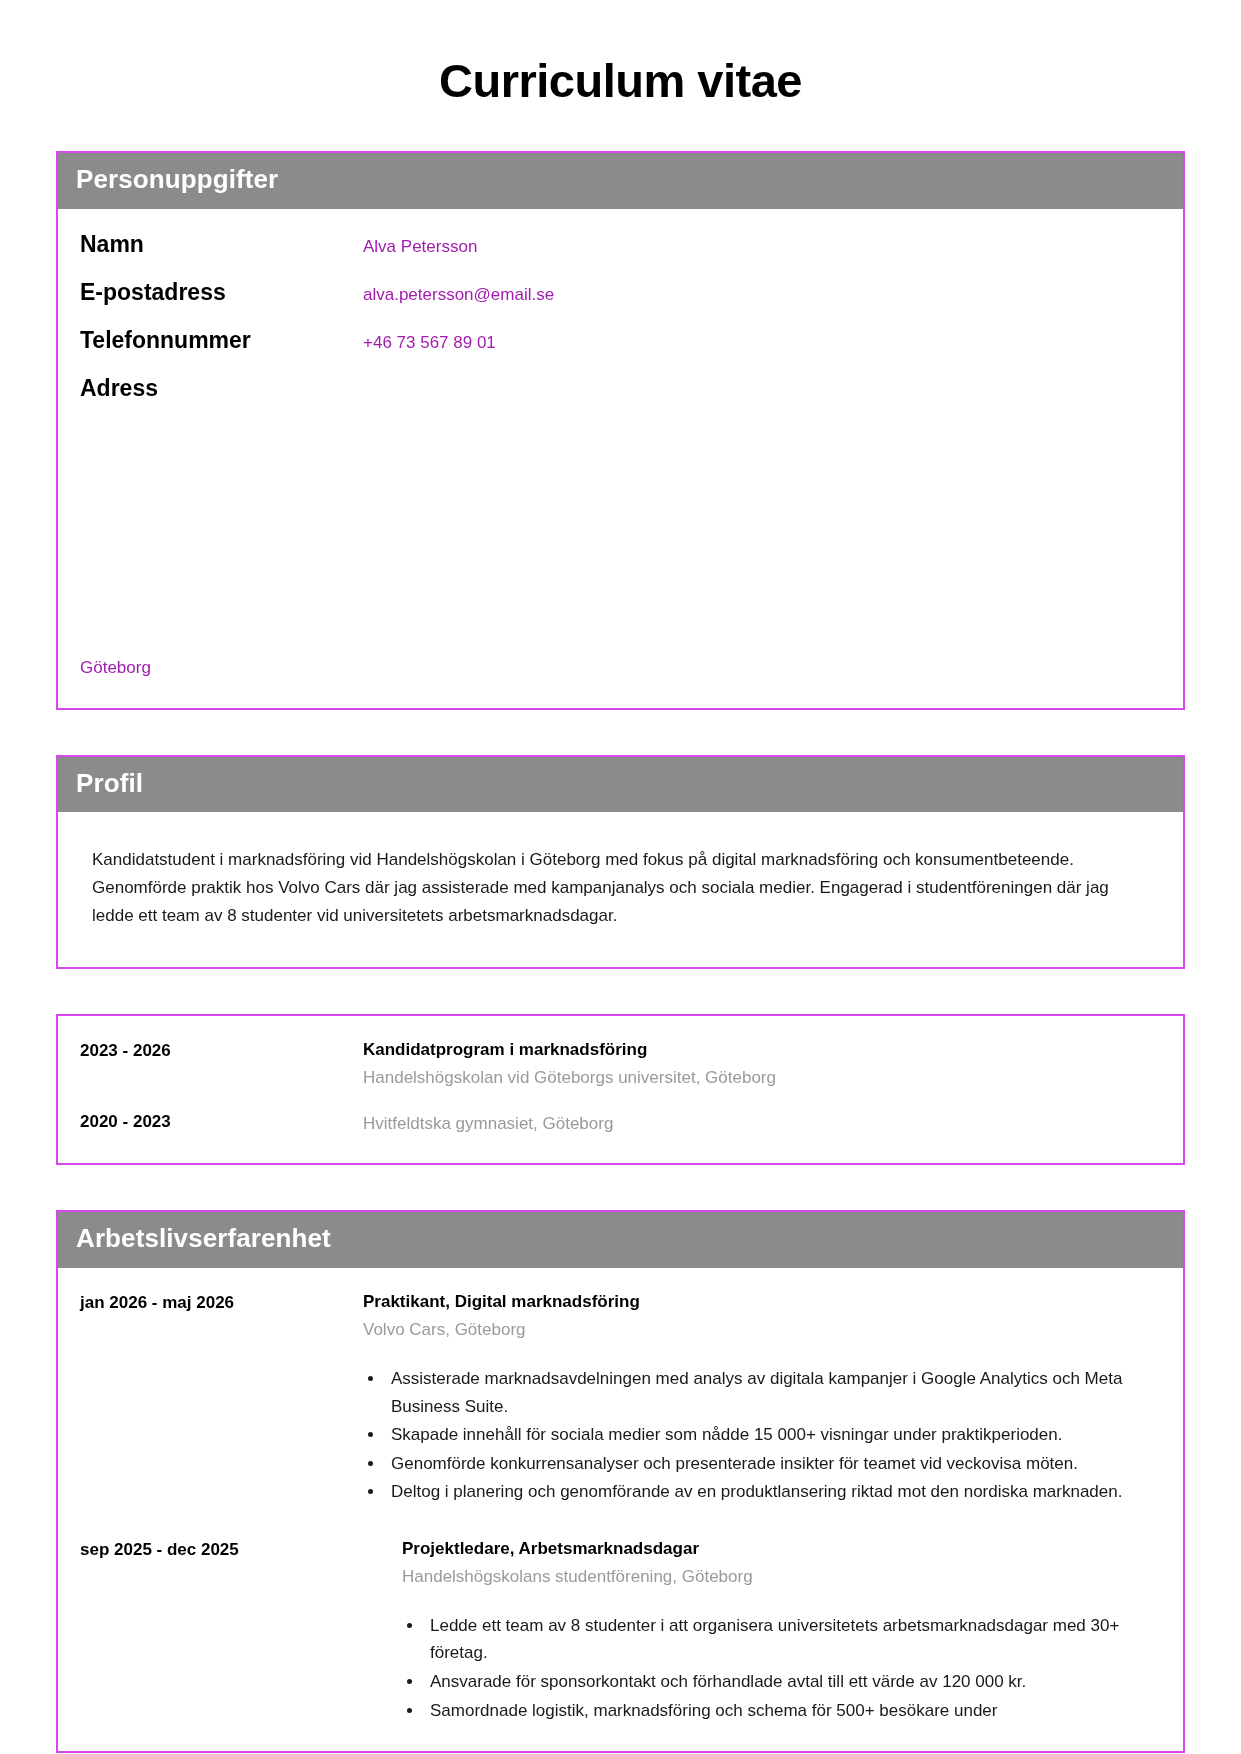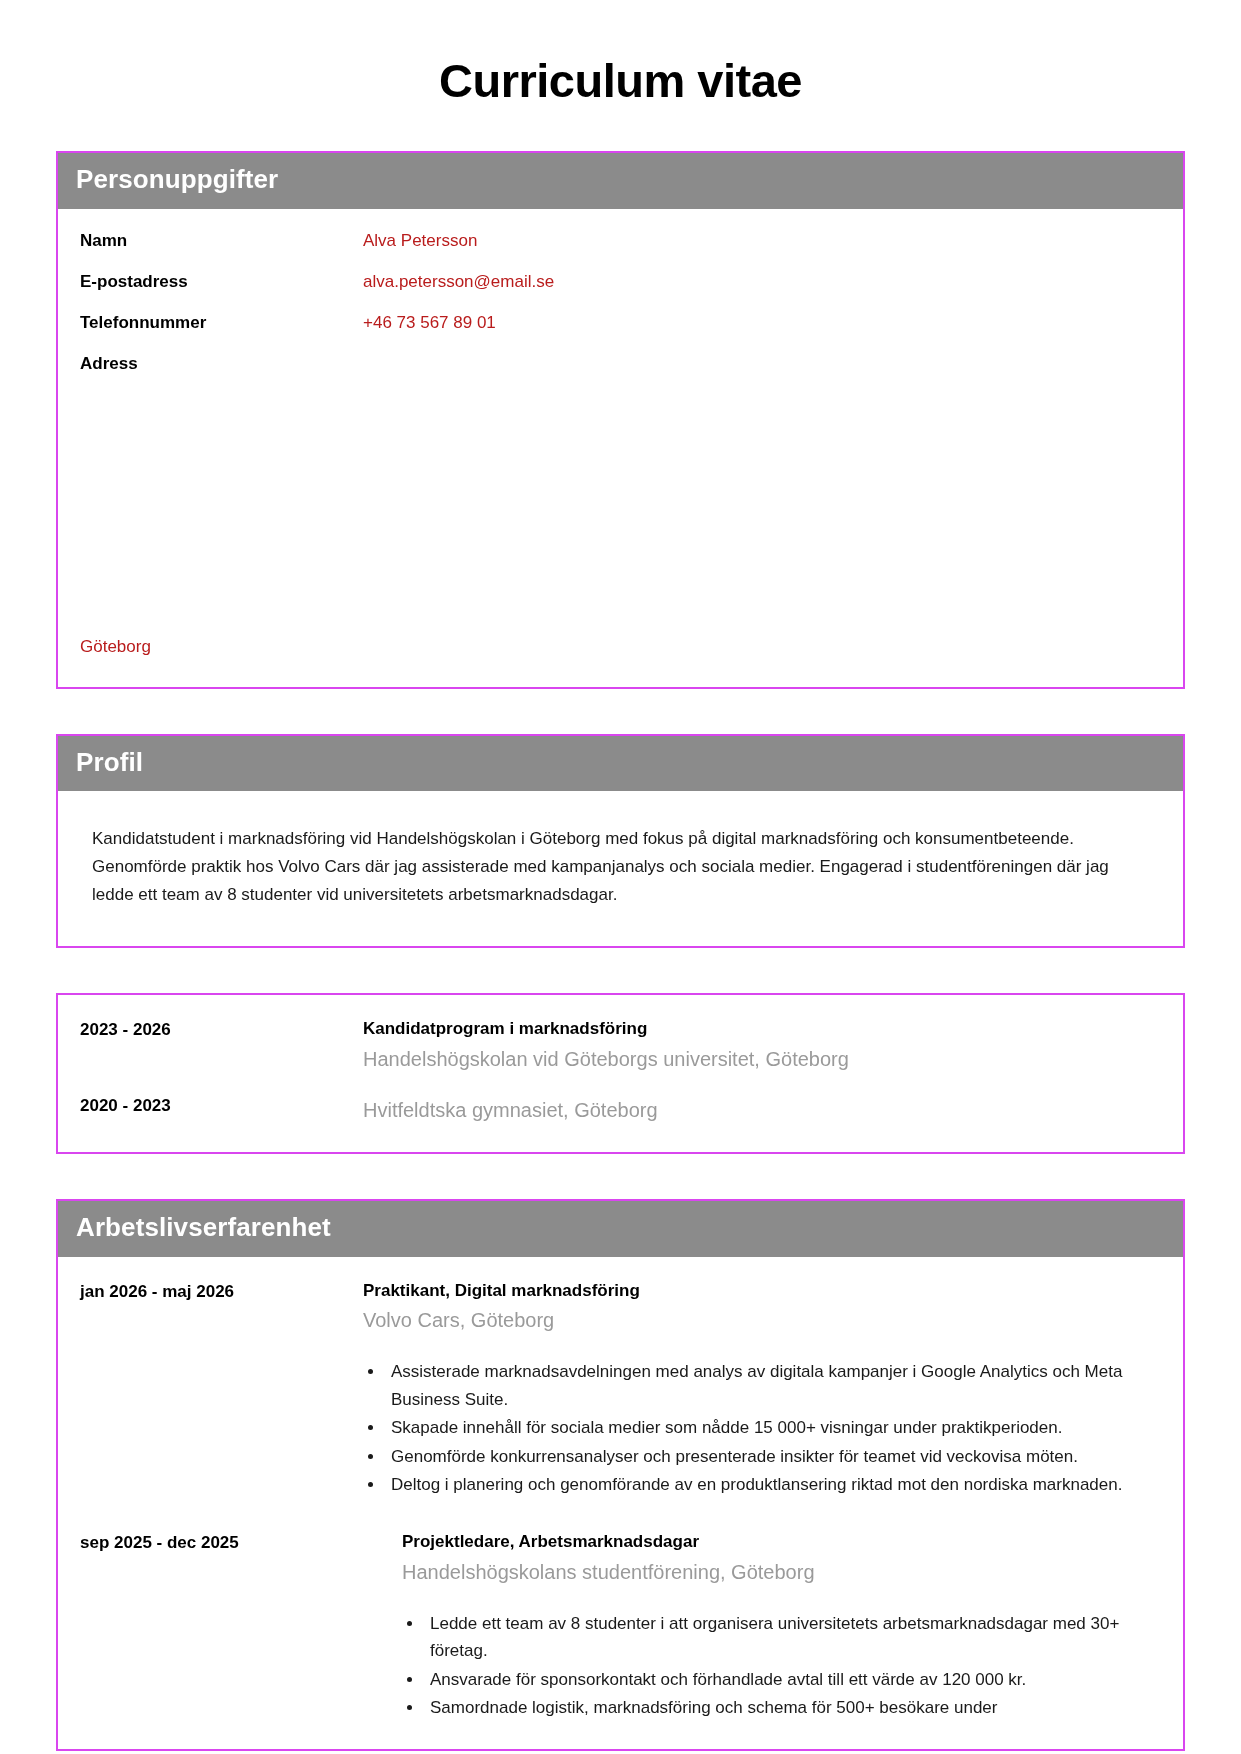--- a/index.html
+++ b/index.html
@@ -55,27 +55,27 @@
   
   .pd-row {
     display: flex;
     align-items: baseline;
     margin-bottom: 21px;
   }
   .pd-row:last-child { margin-bottom: 4px; flex-direction: column; }
   .pd-label {
     width: 283px;
     flex: 0 0 283px;
-    font-size: 17px;
+    font-size: 23px;
     font-weight: bold;
     color: #000000;
   }
   .pd-value {
     font-size: 17px;
-    color: #b91c1c;
+    color: #a21caf;
   }
 
   
   .profile-text {
     font-size: 17px;
     line-height: 1.62;
     color: #1a1a1a;
     margin: 12px;
     max-width: 1035px;
   }
@@ -100,21 +100,21 @@
     flex: 1 1 auto;
     min-width: 0;
   }
   .entry-title {
     font-size: 17px;
     font-weight: bold;
     color: #000000;
     line-height: 1.45;
   }
   .entry-org {
-    font-size: 20px;
+    font-size: 17px;
     color: #9a9a9a;
     line-height: 1.55;
     margin-top: 2px;
   }
   .entry-bullets {
     margin: 22px 0 0 0;
     padding: 0 0 0 22px;
     list-style: disc;
   }
   .entry-bullets li {

